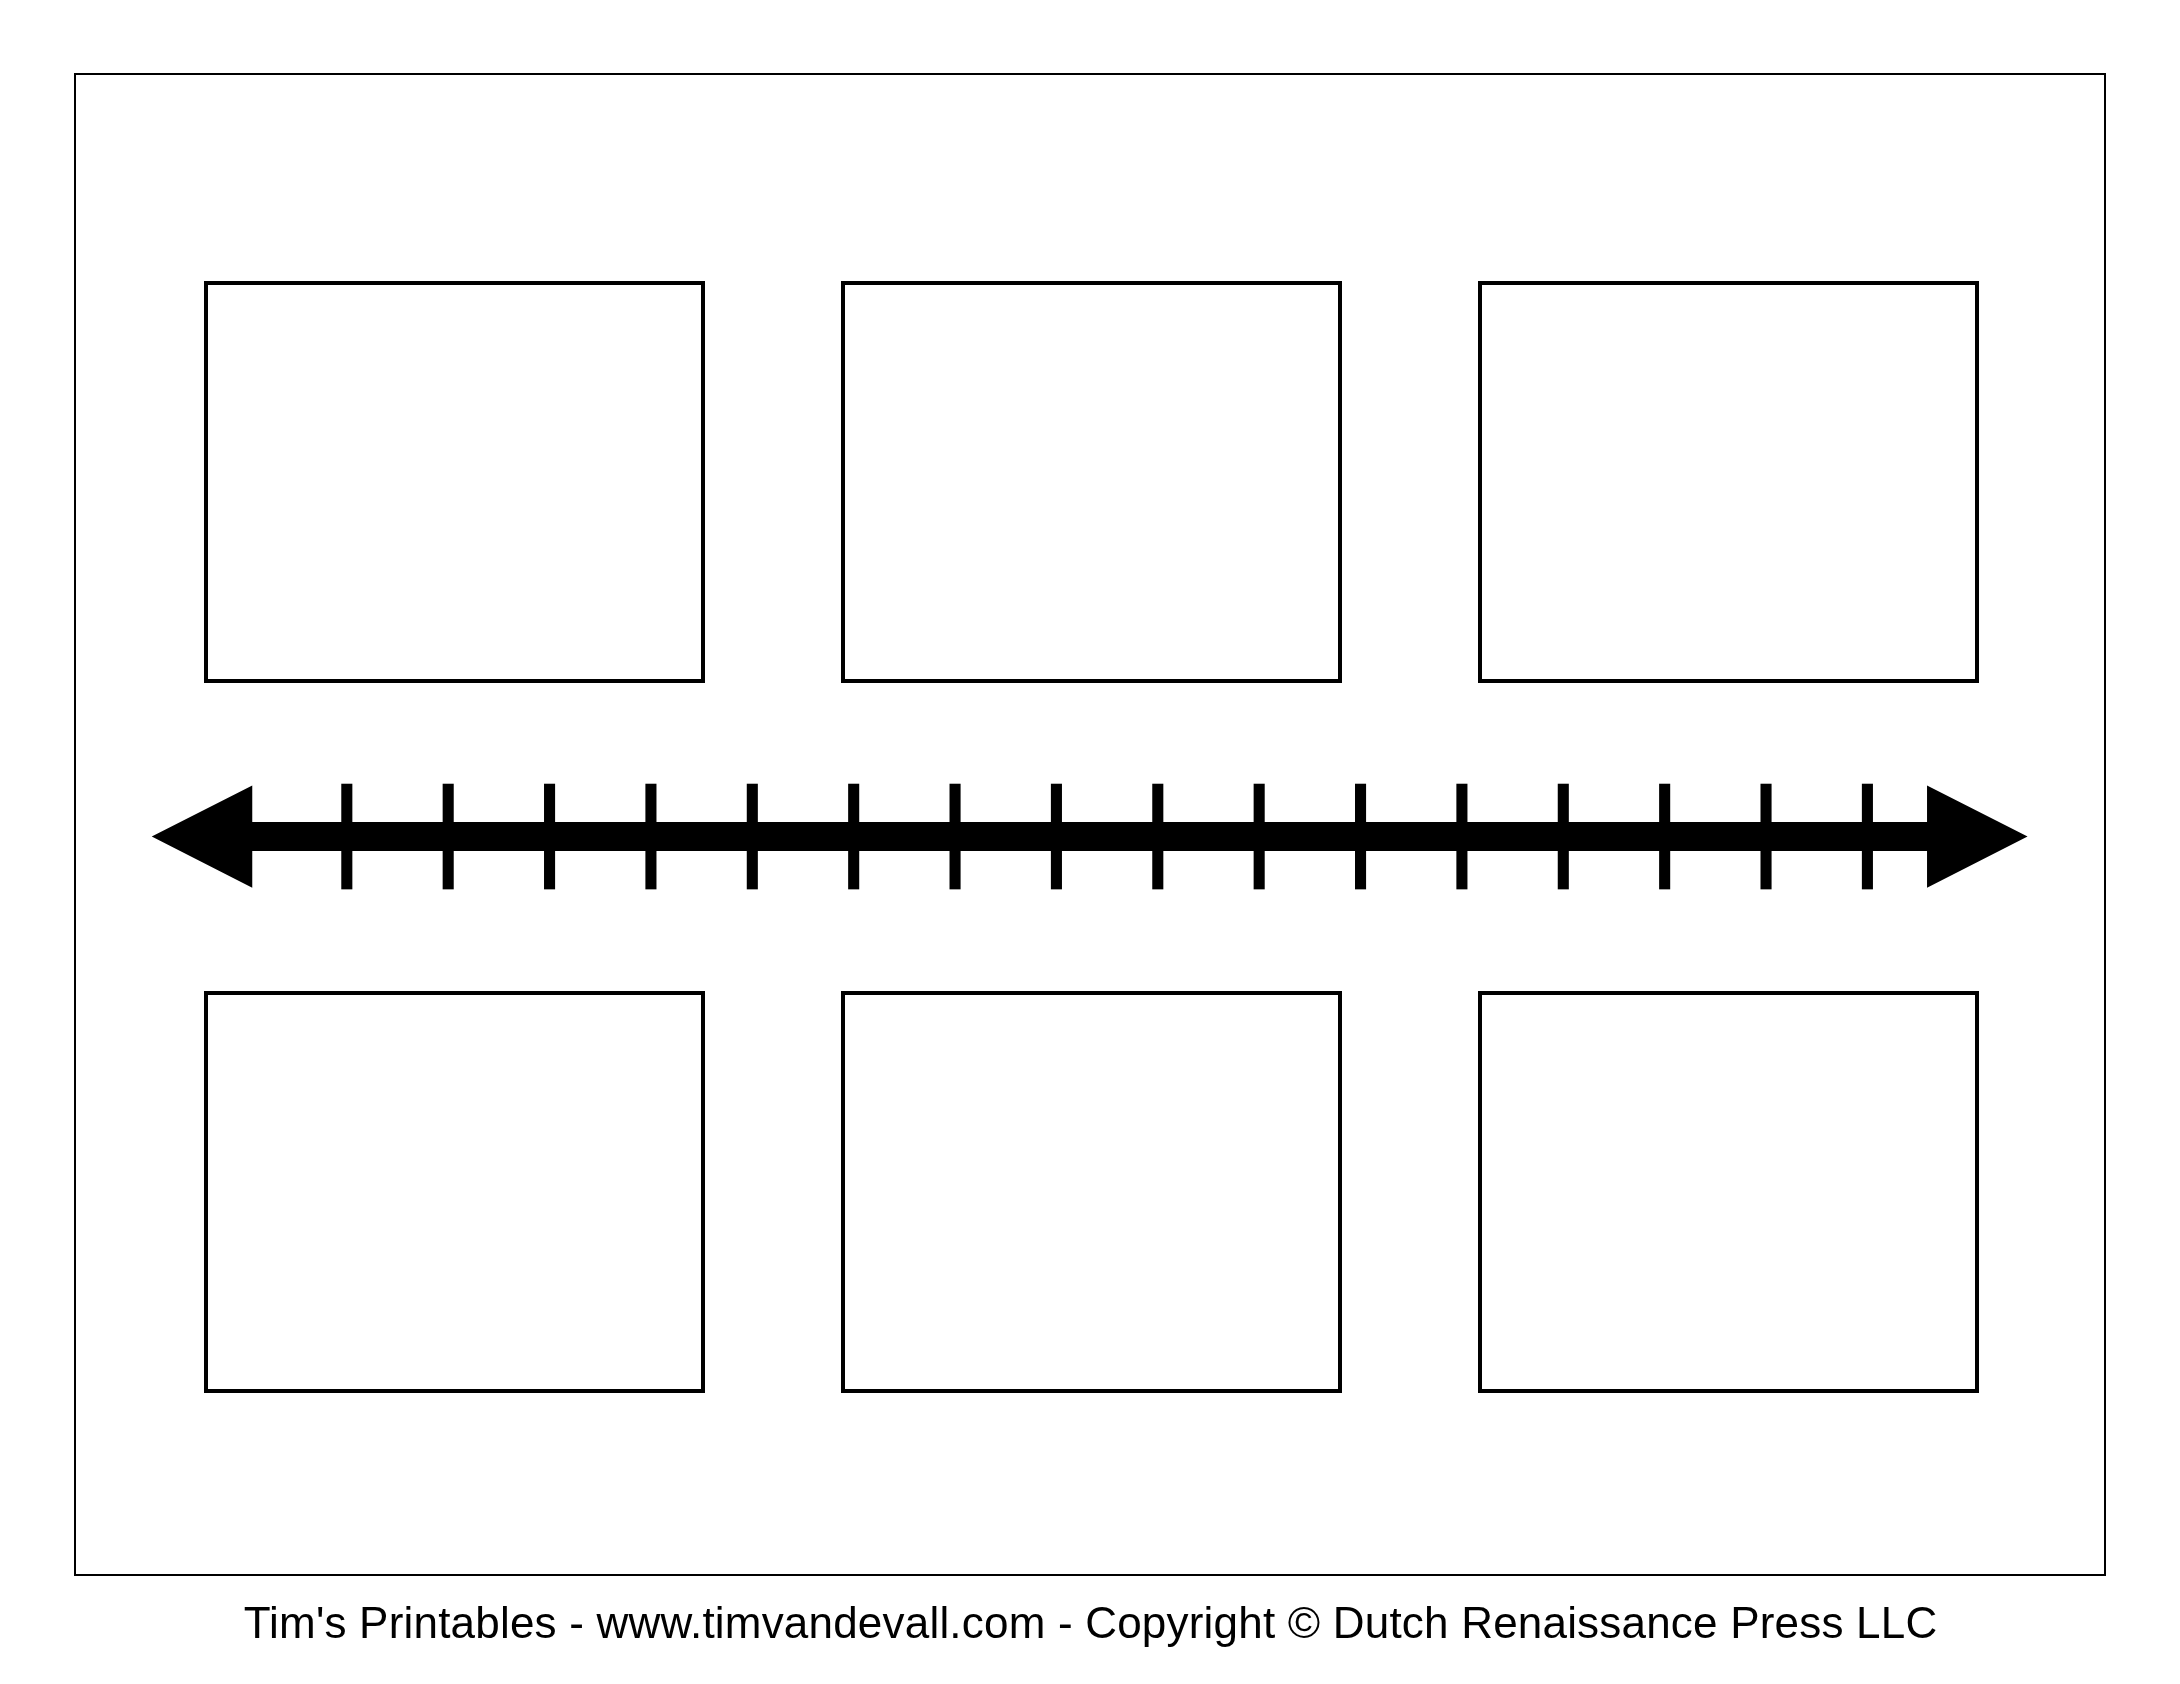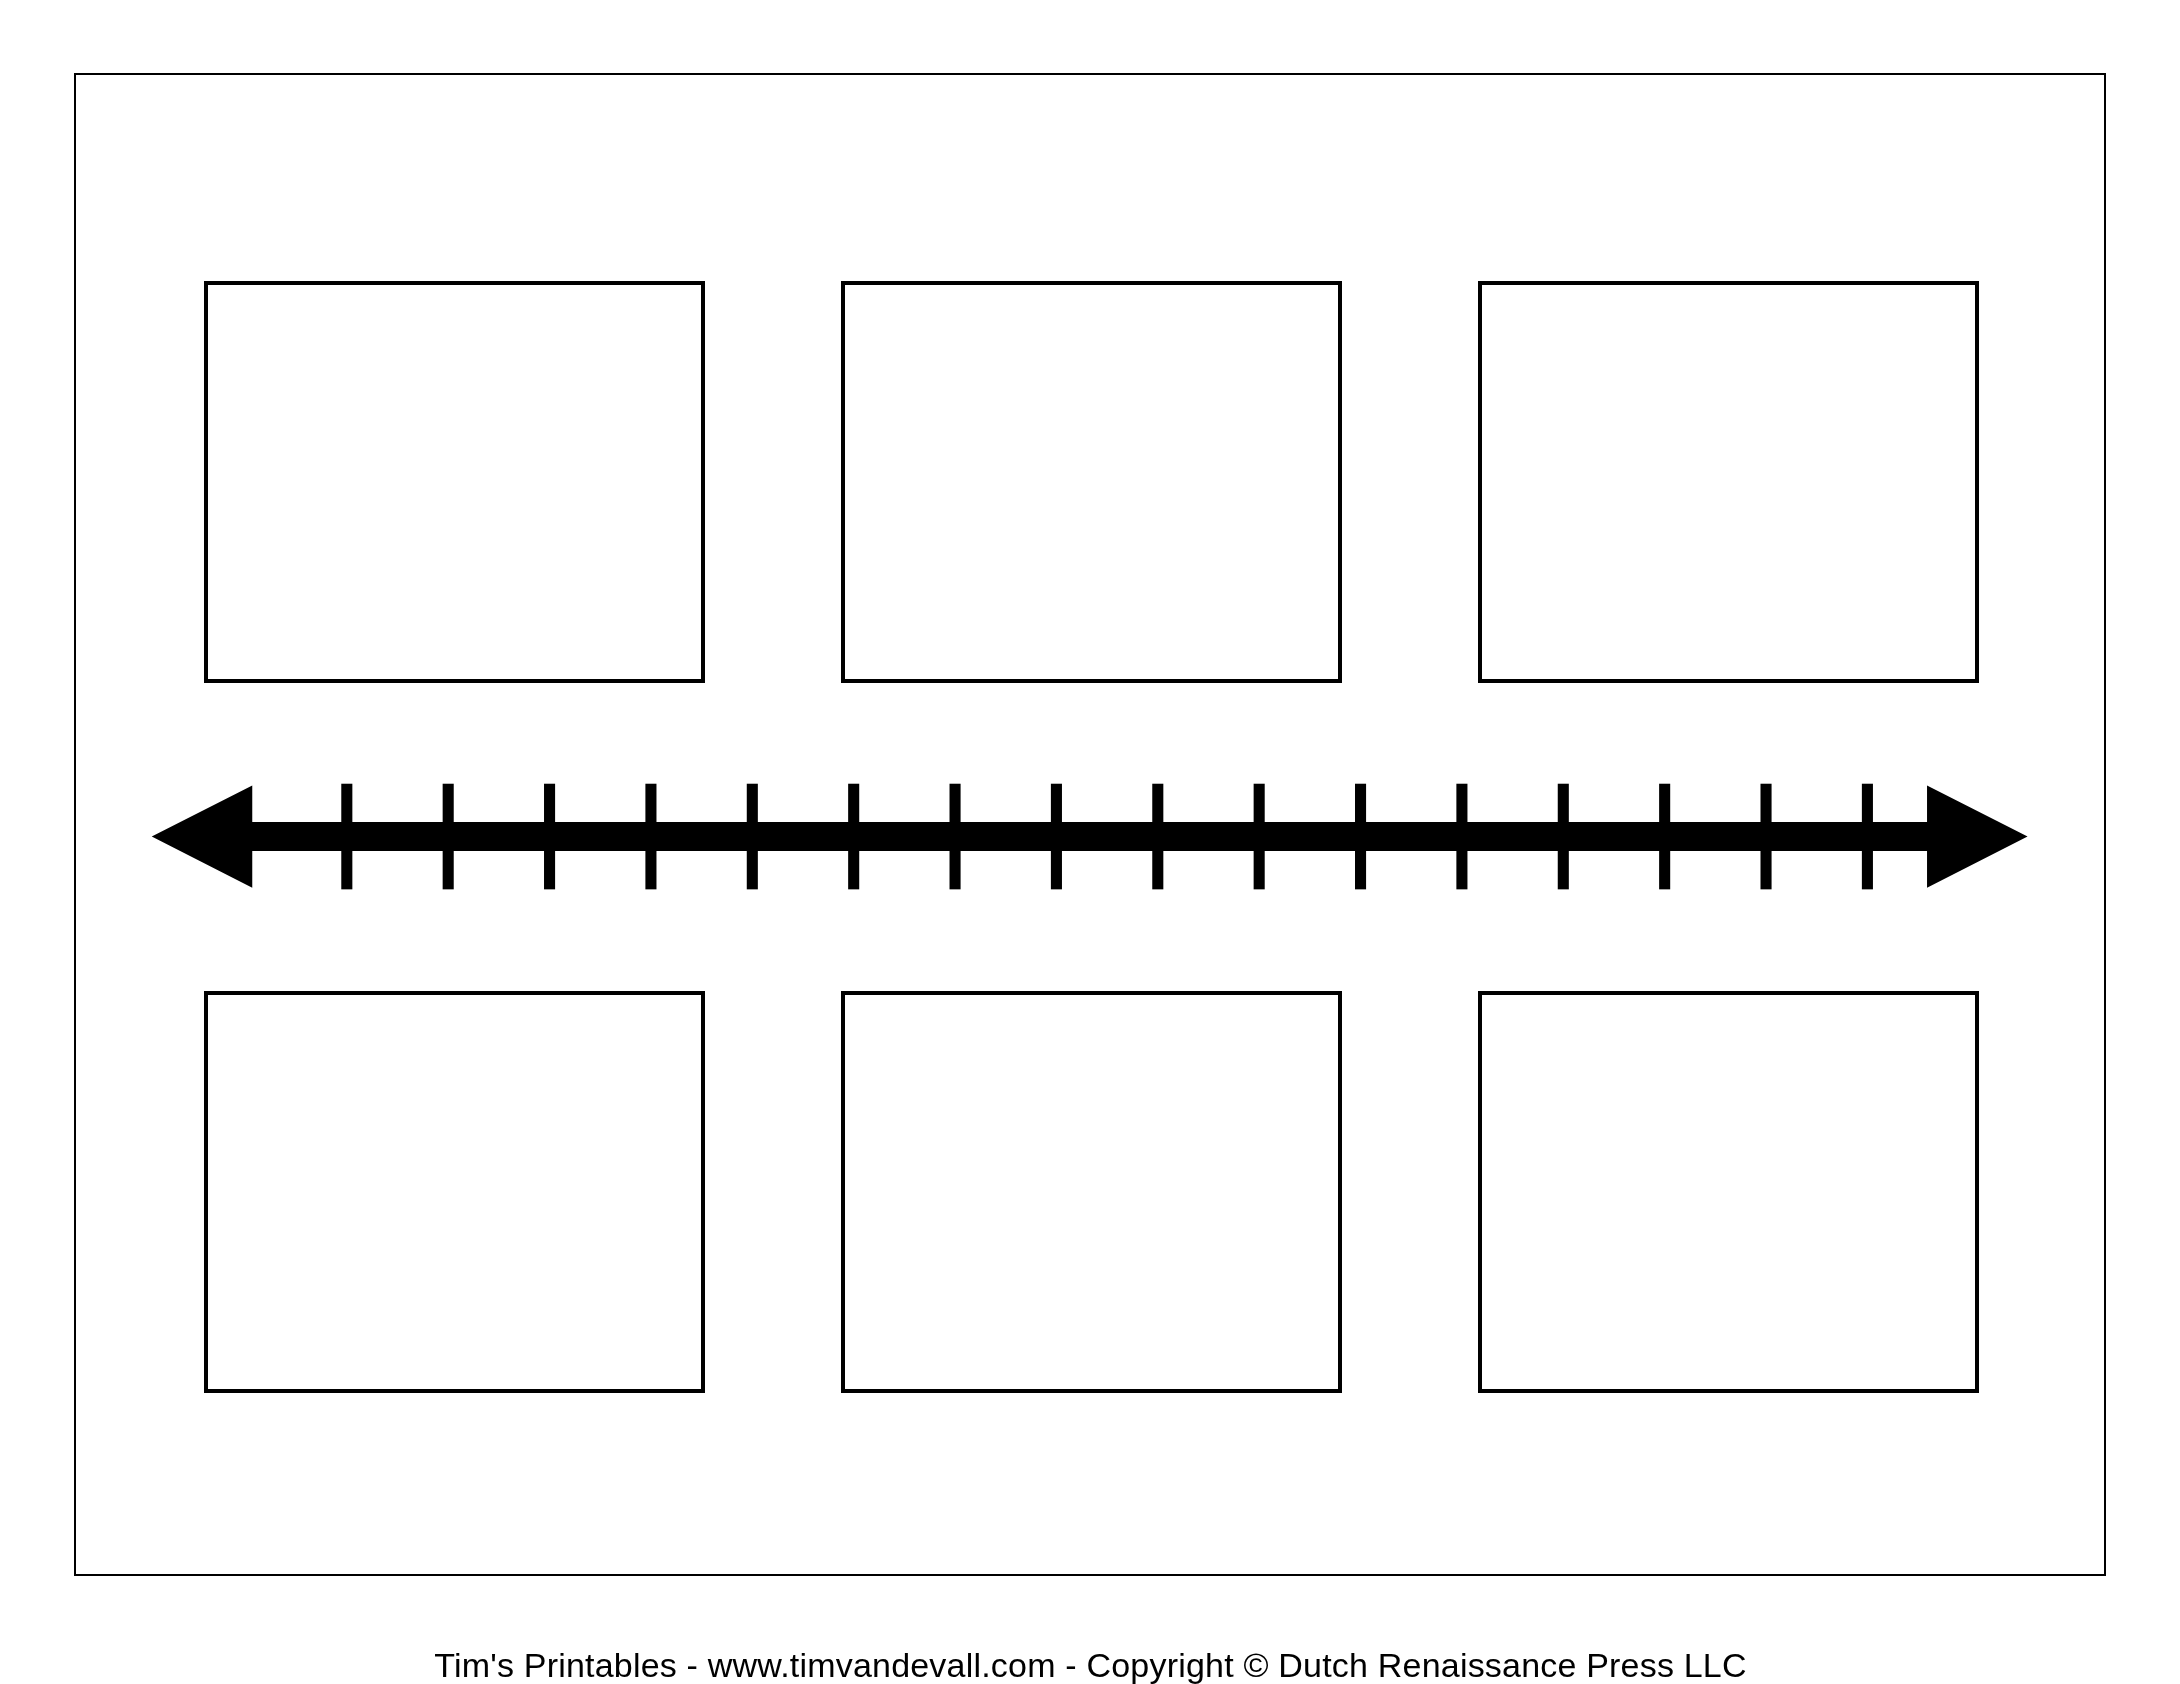--- a/index.html
+++ b/index.html
@@ -45,26 +45,25 @@
     pointer-events: none;
   }
   
   #footer-credit {
     position: absolute;
     left: 0;
     top: 1598px;
     width: 2181px;
     text-align: center;
     font-family: "Liberation Sans", sans-serif;
-    font-size: 34px;
+    font-size: 44px;
     font-weight: 400;
     letter-spacing: 0.2px;
     color: #000000;
     white-space: nowrap;
-    margin-top: 48px;
   }
 </style>
 </head>
 <body>
 
 <div id="page">
 
   <div id="page-frame"></div>
 
   <div class="card-box" style="left:204px; top:281px; width:501px; height:402px;">

